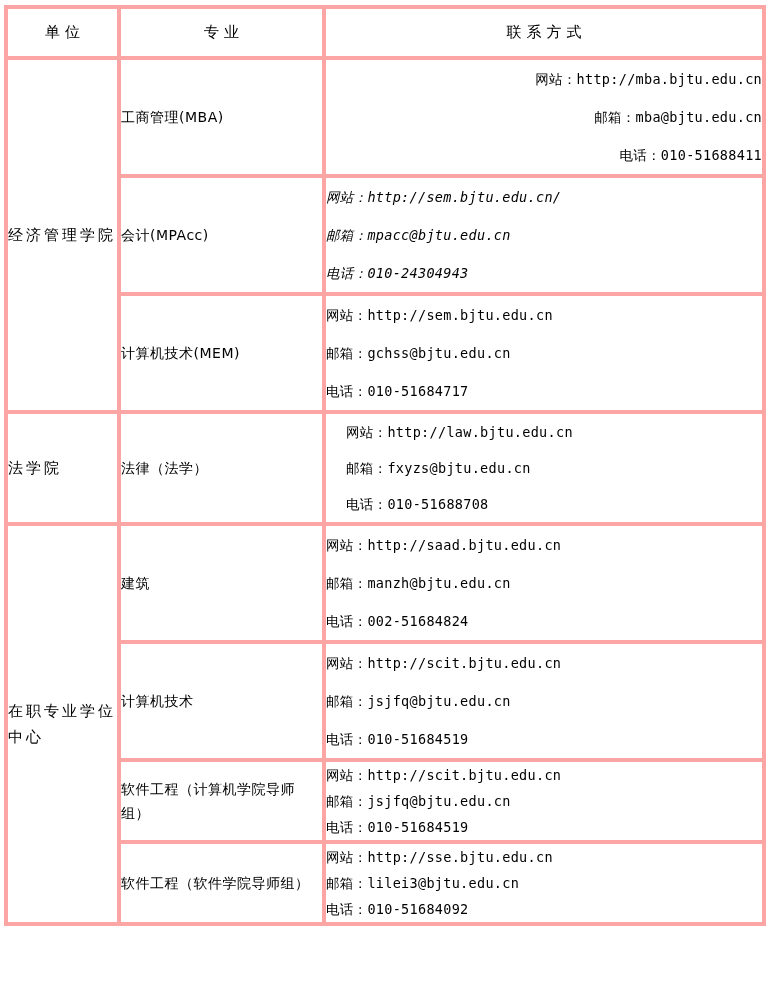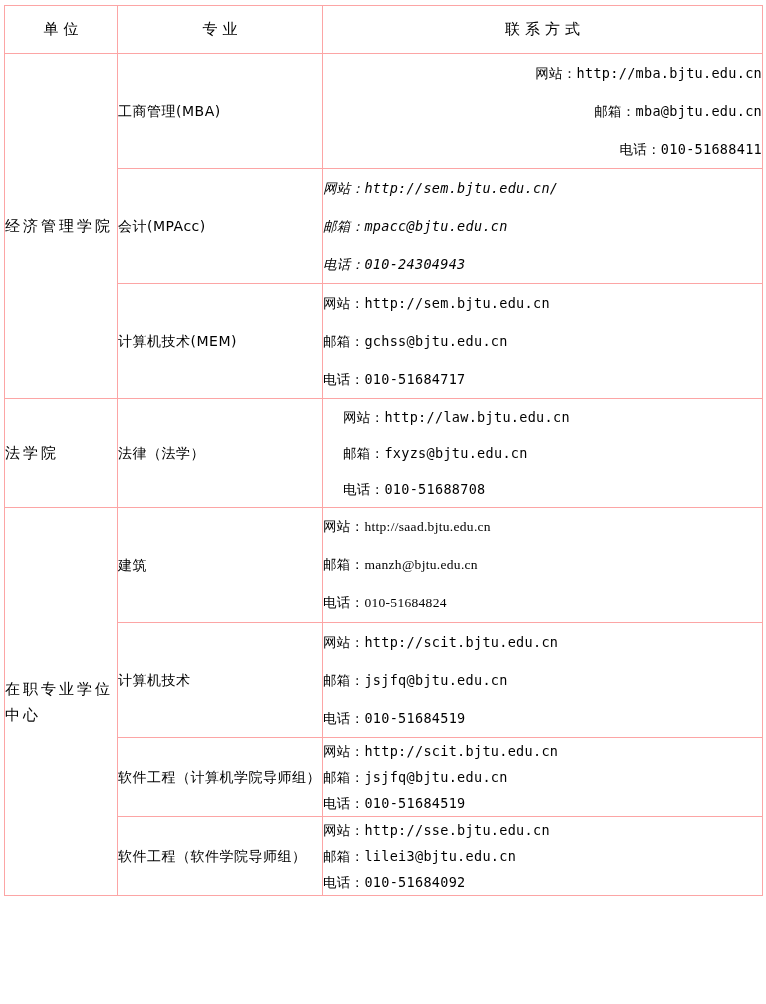--- a/index.html
+++ b/index.html
@@ -21,21 +21,21 @@
     box-sizing: border-box;
   }
   table.contact-table {
     border-collapse: collapse;
     table-layout: fixed;
     width: 758px;
     margin: 5px 0 0 4px;
   }
   table.contact-table td,
   table.contact-table th {
-    border: 1px solid #fca5a5;
+    border: 4px solid #fca5a5;
     vertical-align: middle;
     padding: 0;
     font-weight: normal;
   }
   col.col-unit { width: 113px; }
   col.col-major { width: 205px; }
   col.col-contact { width: 440px; }
 
   .hdr-cell {
     text-align: center;
@@ -74,21 +74,21 @@
     white-space: nowrap;
     letter-spacing: 0.3px;
   }
   .contact-cell.tight .line {
     line-height: 25px;
   }
   .r-mba .contact-cell .line { line-height: 38px; text-align: right; }
   .r-mpacc .contact-cell .line { line-height: 38px; font-style: italic; }
   .r-mem .contact-cell .line { line-height: 38px; }
   .r-law .contact-cell .line { line-height: 36px; margin-left: 20px; }
-  .r-arch .contact-cell .line { line-height: 38px; font-family: Liberation Serif, serif; }
+  .r-arch .contact-cell .line { line-height: 38px; }
   .r-cs .contact-cell .line { line-height: 38px; }
   .r-se1 .contact-cell .line { line-height: 26px; }
   .r-se2 .contact-cell .line { line-height: 26px; }
 </style>
 </head>
 <body>
 
 <div class="page">
   <table class="contact-table">
     <colgroup>
@@ -137,21 +137,21 @@
           <div class="line">邮箱：fxyzs@bjtu.edu.cn</div>
           <div class="line">电话：010-51688708</div>
         </td>
       </tr>
       <tr class="r-arch">
         <td class="unit-cell" rowspan="4">在职专业学位中心</td>
         <td class="major-cell">建筑</td>
         <td class="contact-cell">
           <div class="line">网站：http://saad.bjtu.edu.cn</div>
           <div class="line">邮箱：manzh@bjtu.edu.cn</div>
-          <div class="line">电话：010-51684824</div>
+          <div class="line">电话：002-51684824</div>
         </td>
       </tr>
       <tr class="r-cs">
         <td class="major-cell">计算机技术</td>
         <td class="contact-cell">
           <div class="line">网站：http://scit.bjtu.edu.cn</div>
           <div class="line">邮箱：jsjfq@bjtu.edu.cn</div>
           <div class="line">电话：010-51684519</div>
         </td>
       </tr>

